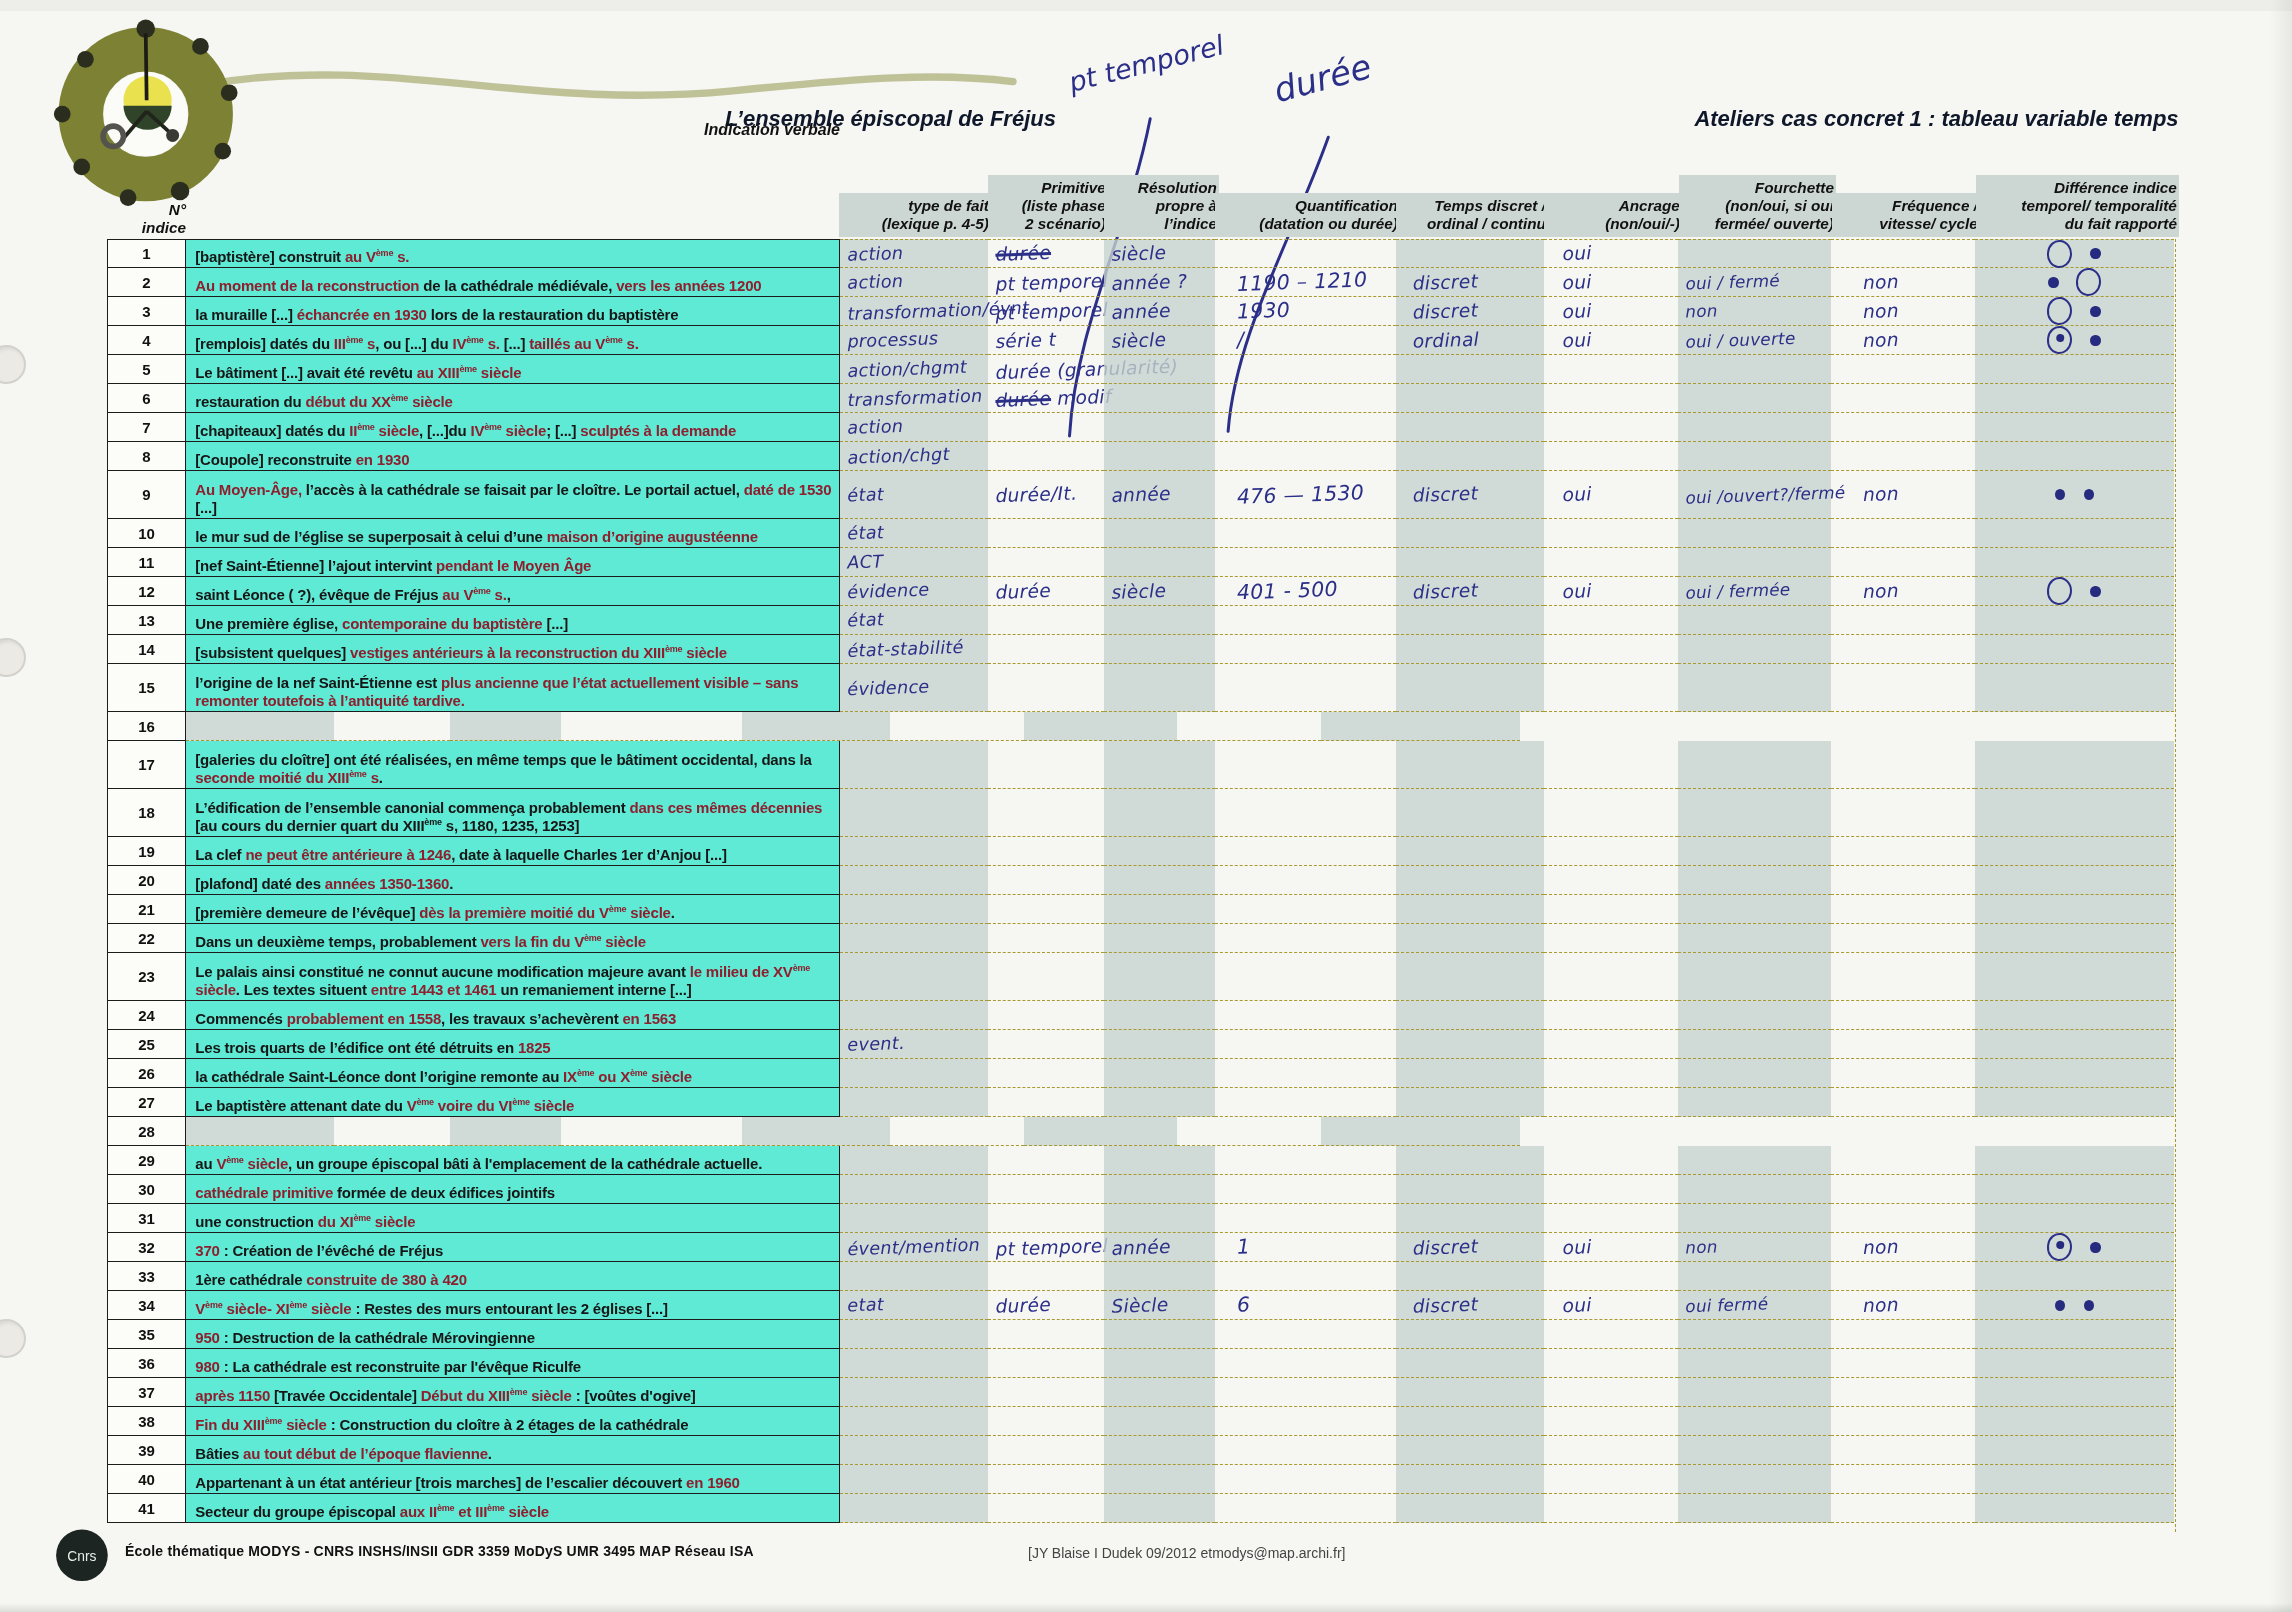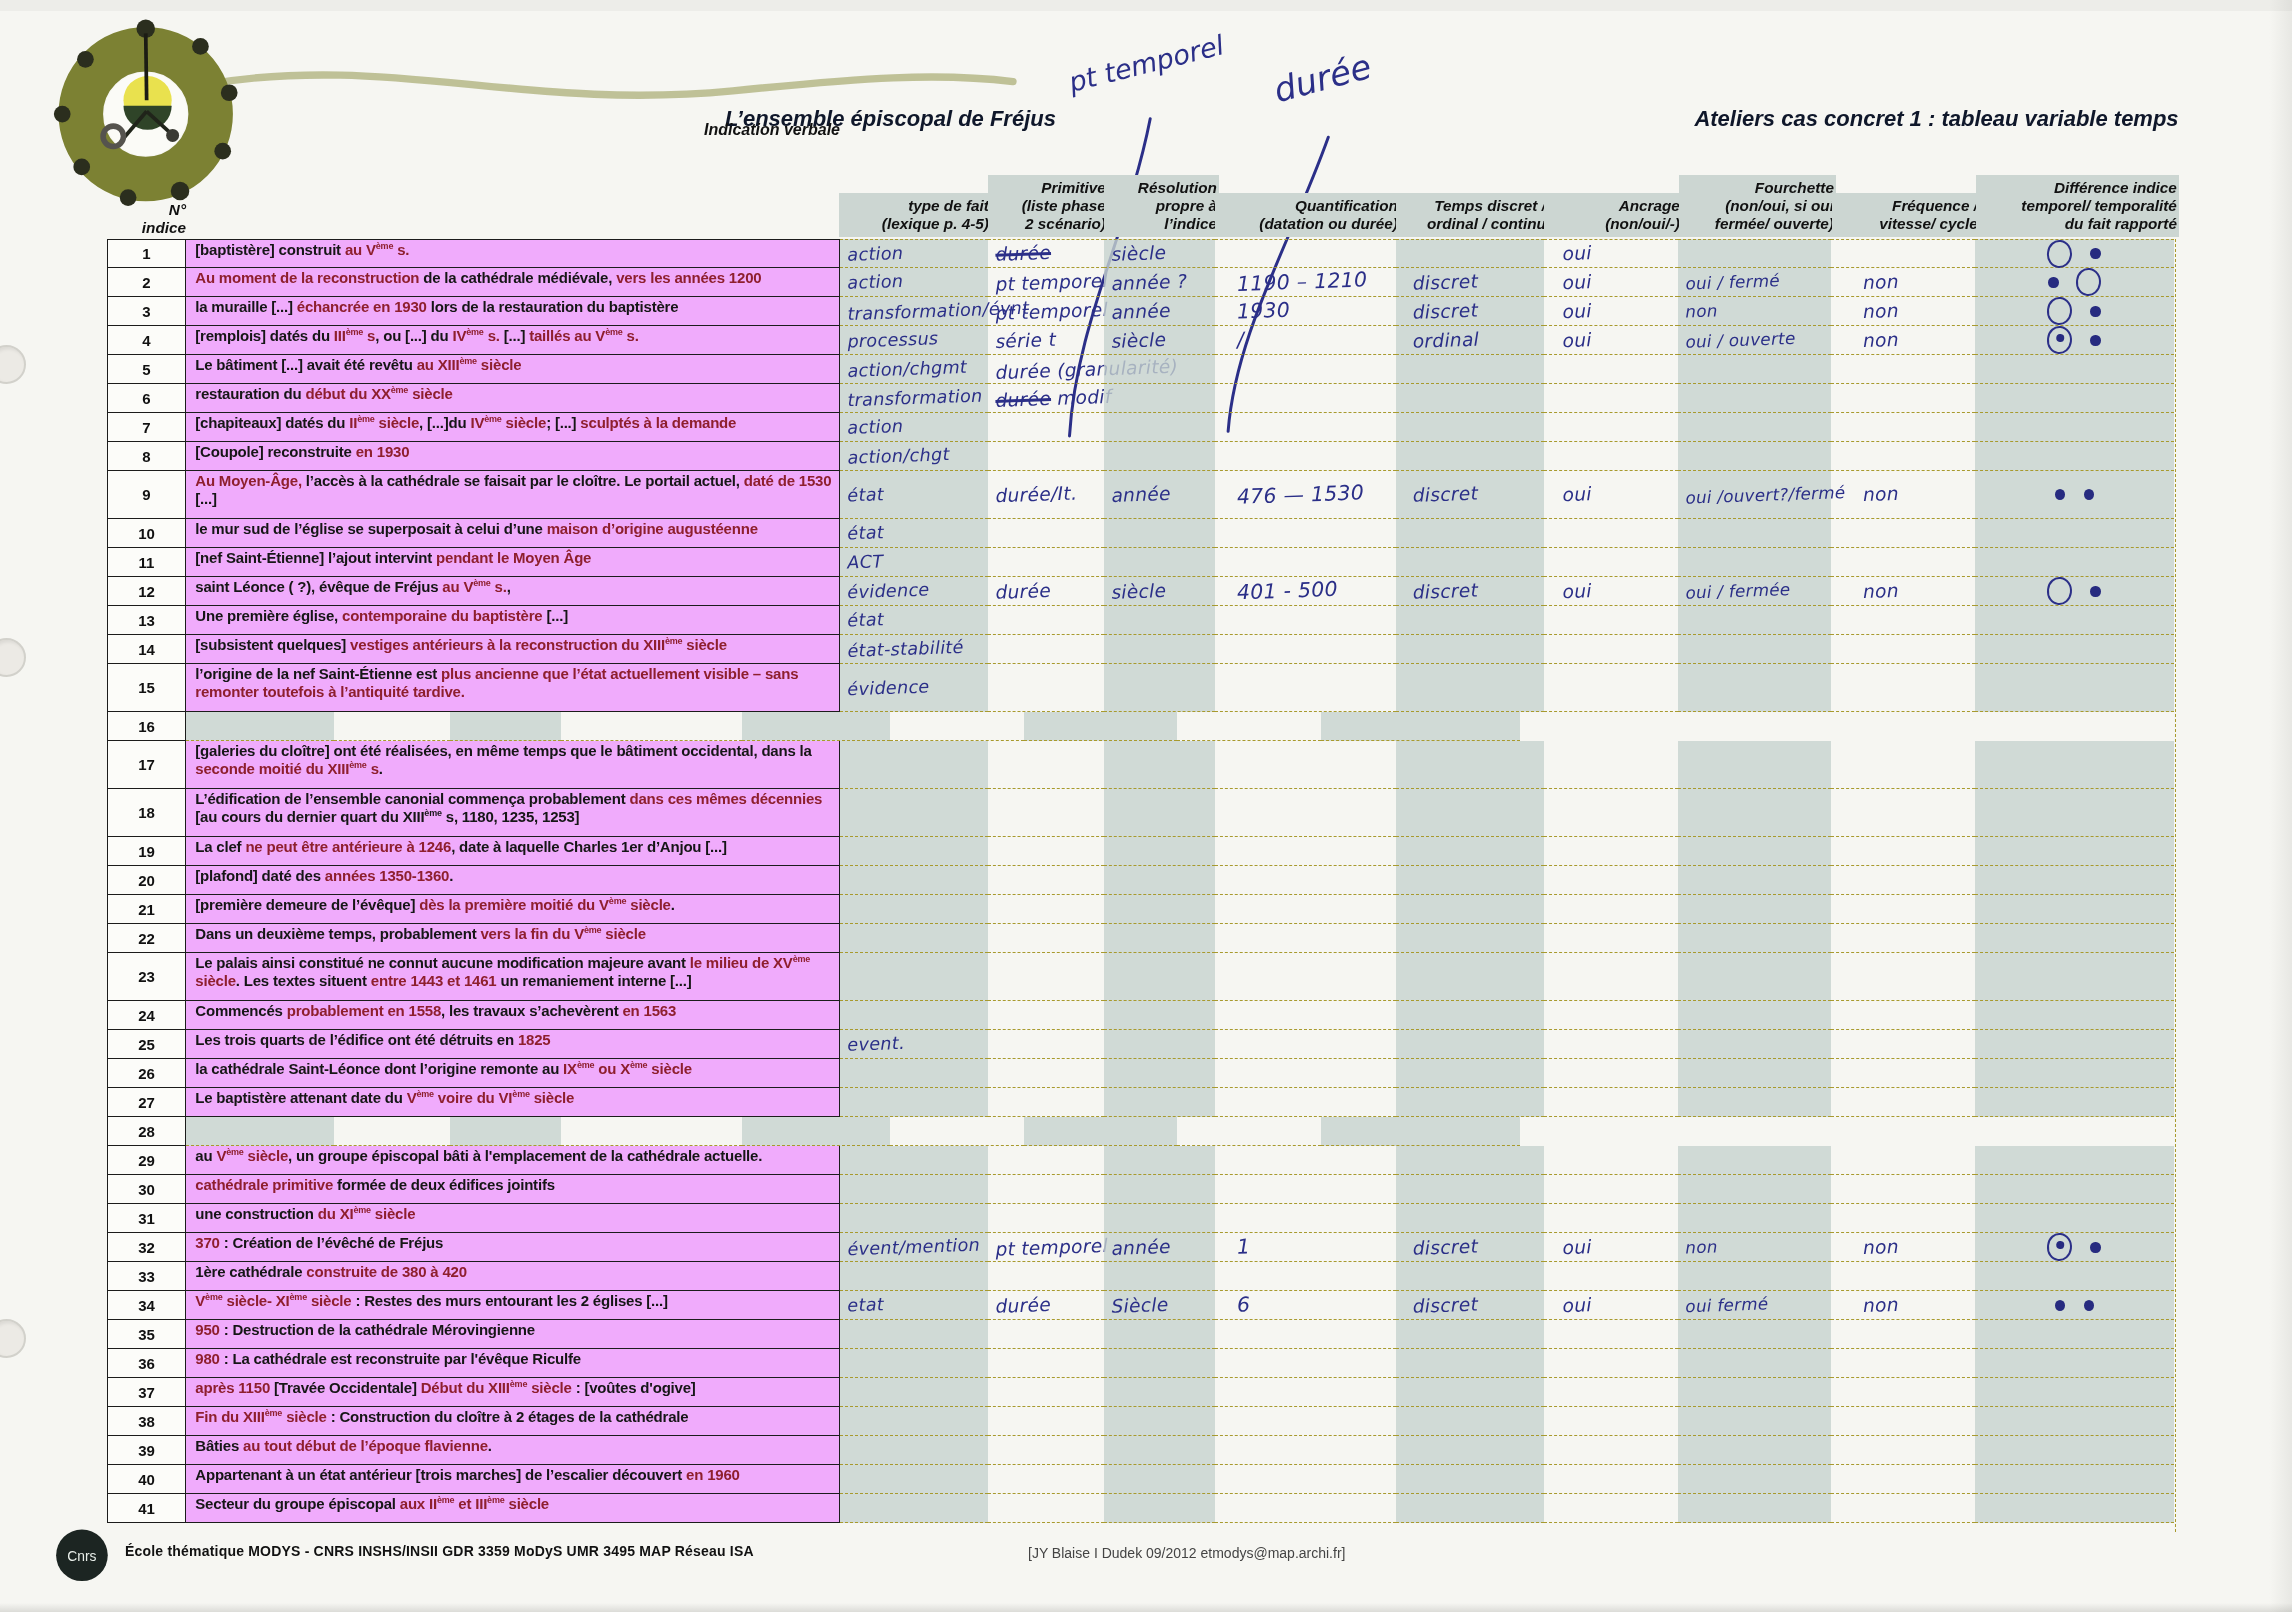--- a/index.html
+++ b/index.html
@@ -43,22 +43,22 @@
   #rows{position:absolute;left:107px;top:239px;width:2068px;}
   .row{display:flex;height:29px;}
   .row.h2{height:48px;}
   .c{box-sizing:border-box;flex:0 0 auto;position:relative;}
   .w-num{width:79px;} .w-ind{width:654px;}
   .w-type{width:148px;} .w-prim{width:116px;} .w-res{width:111px;} .w-quant{width:181px;}
   .w-temps{width:148px;} .w-anc{width:134px;} .w-four{width:153px;} .w-freq{width:144px;} .w-diff{width:199px;}
 
   .num{border:1.9px solid #1c1c1c;display:flex;align-items:center;justify-content:center;
        font-weight:bold;font-size:15px;color:#111;background:#fcfcf9;}
-  .ind{border:1.9px solid #1c1c1c;border-left:none;display:flex;align-items:flex-start;
-       padding:0.9px 2.8px 0.9px 9.3px;background:#f0abfc;overflow:hidden;}
+  .ind{border:1.9px solid #1c1c1c;border-left:none;display:flex;align-items:flex-end;
+       padding:0.9px 2.8px 0.9px 9.3px;background:#5eead4;overflow:hidden;}
   .row + .row .num,.row + .row .ind{border-top:none;}
   .indt{display:inline-block;line-height:1.22;font-size:15px;font-weight:bold;letter-spacing:-0.2px;}
   .indt .k{color:#161616;} .indt .r{color:#8e1f2e;}
   sup{font-size:.6em;}
 
   .hwc{border-bottom:0.9px dashed #a89a2e;display:flex;align-items:center;overflow:visible;}
   .row:first-child .hwc{border-top:0.9px dashed #a89a2e;}
   .g{background:rgba(199,211,206,.8);}
   .hw{font-size:18.6px;white-space:nowrap;transform:rotate(-2deg);padding-left:7.4px;letter-spacing:0.3px;}
   .w-quant .hw{font-size:20.4px;padding-left:22px;}

